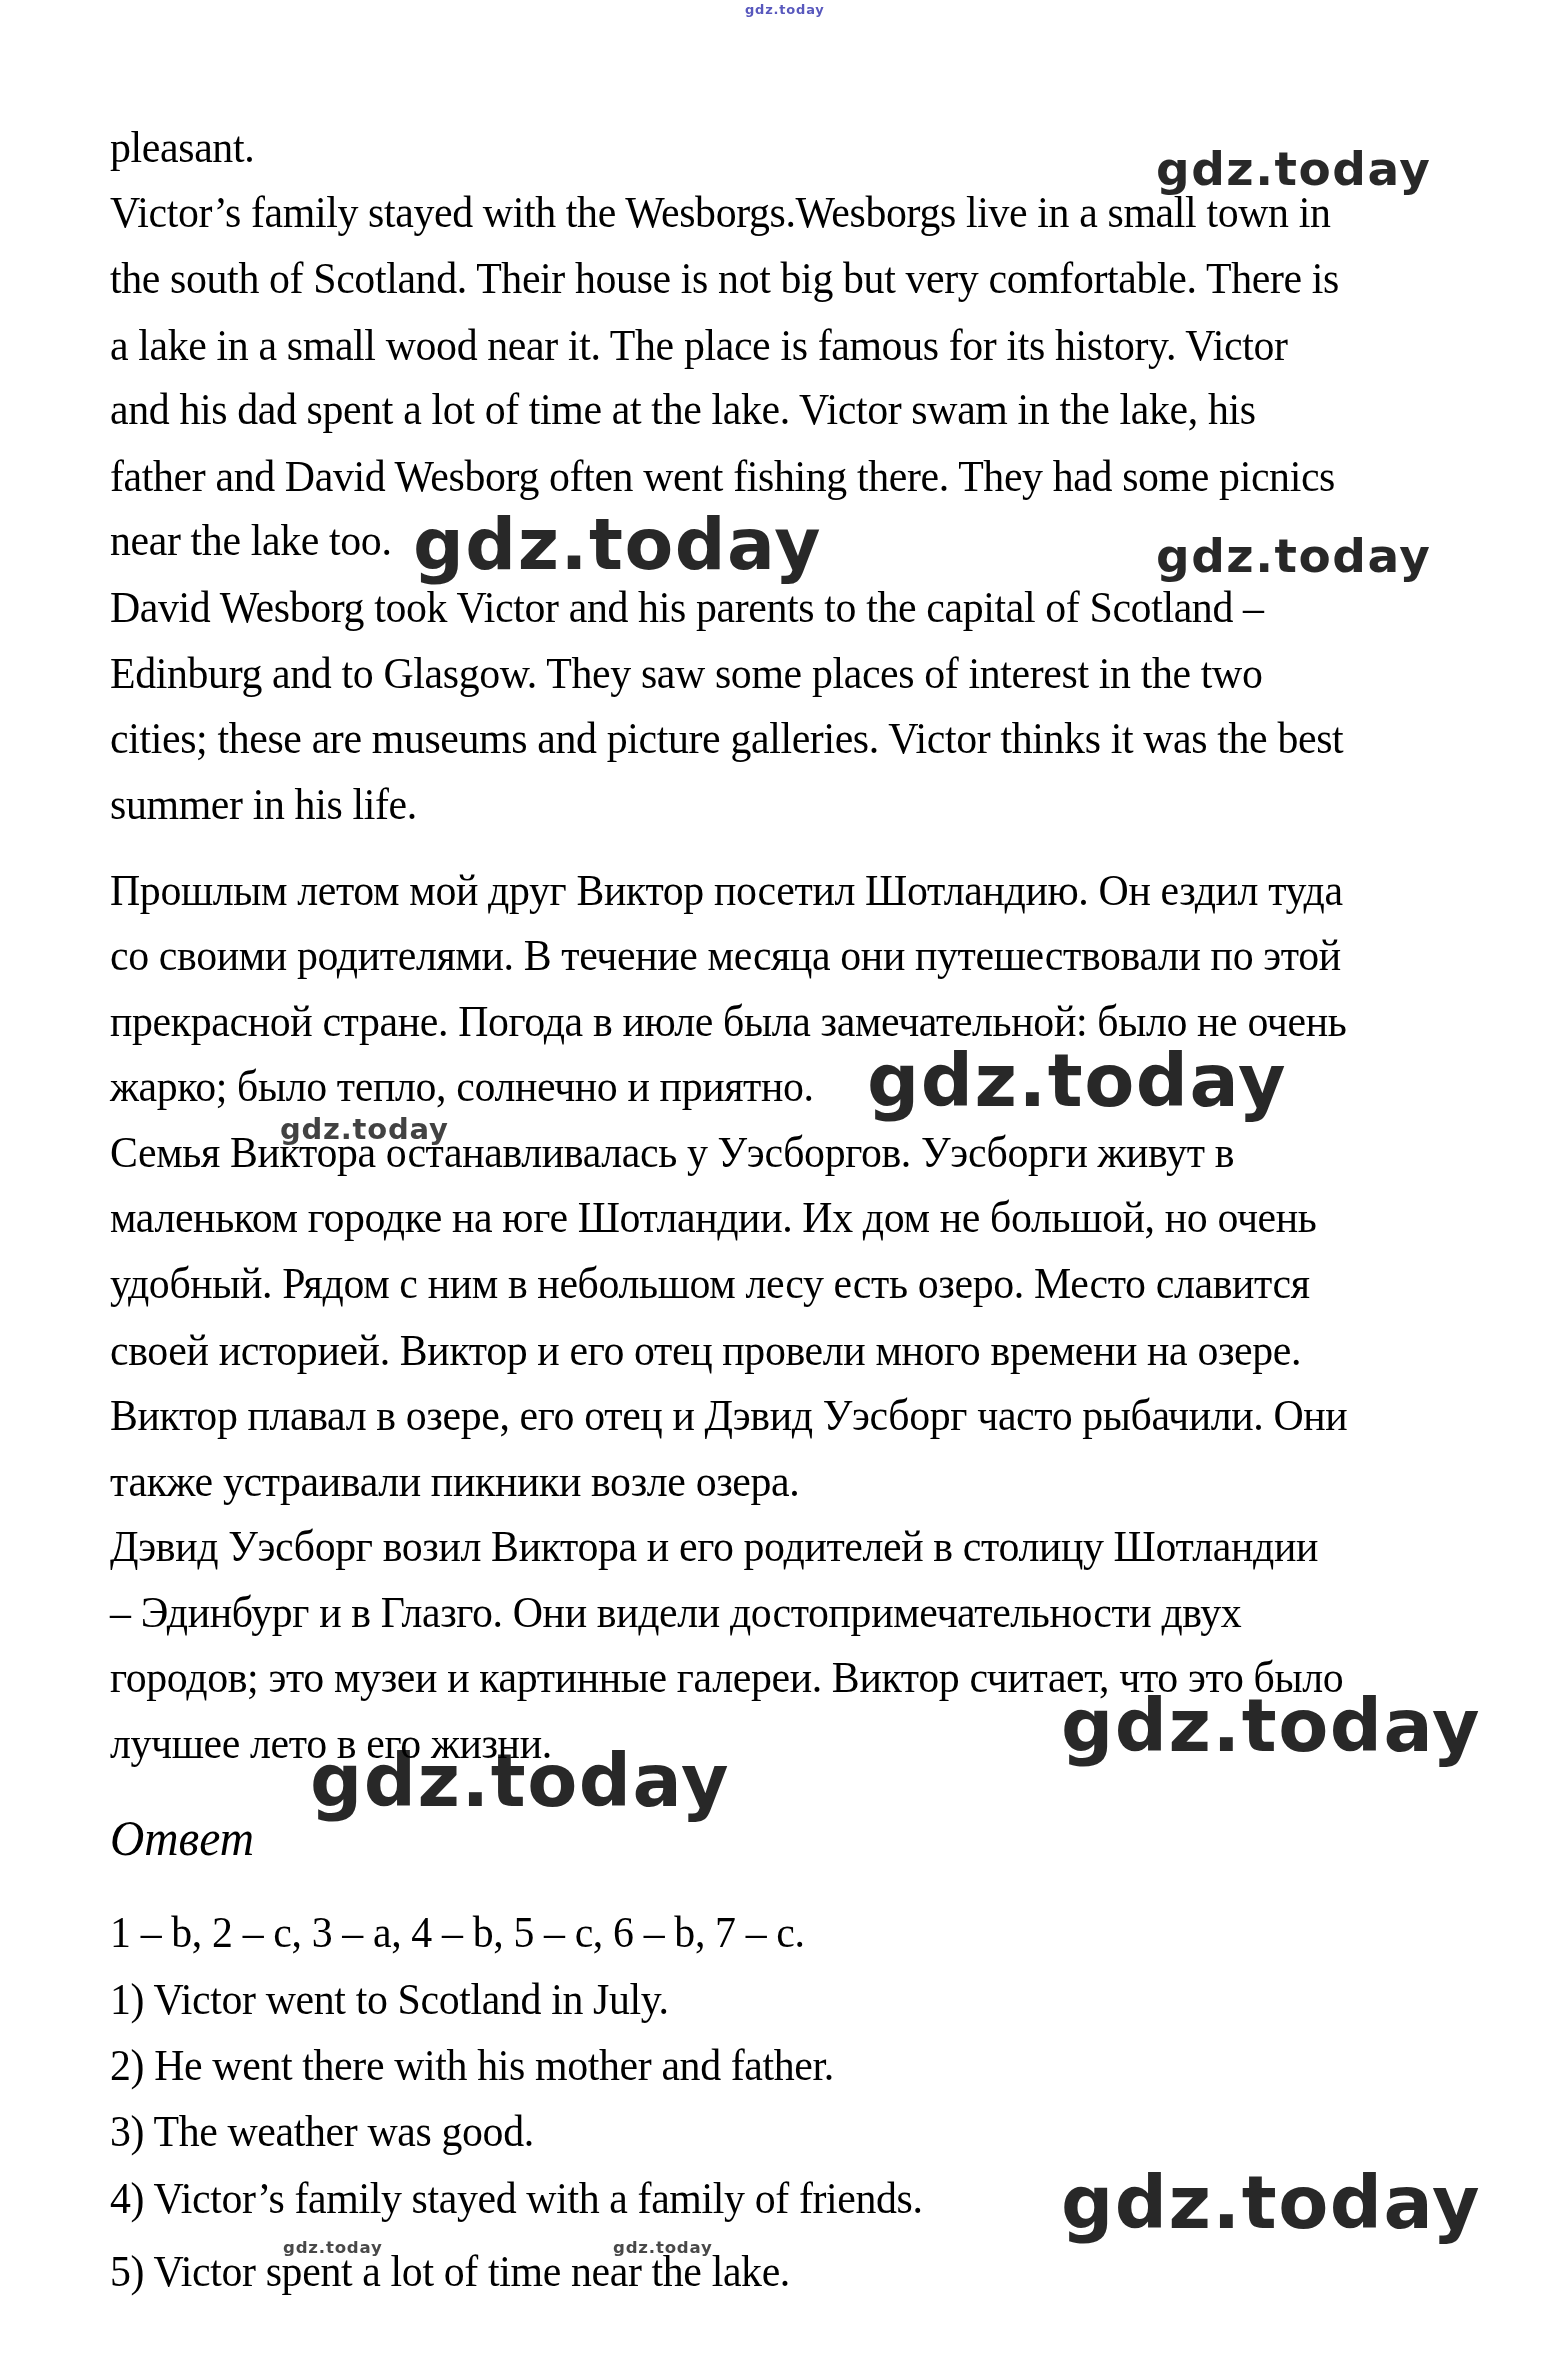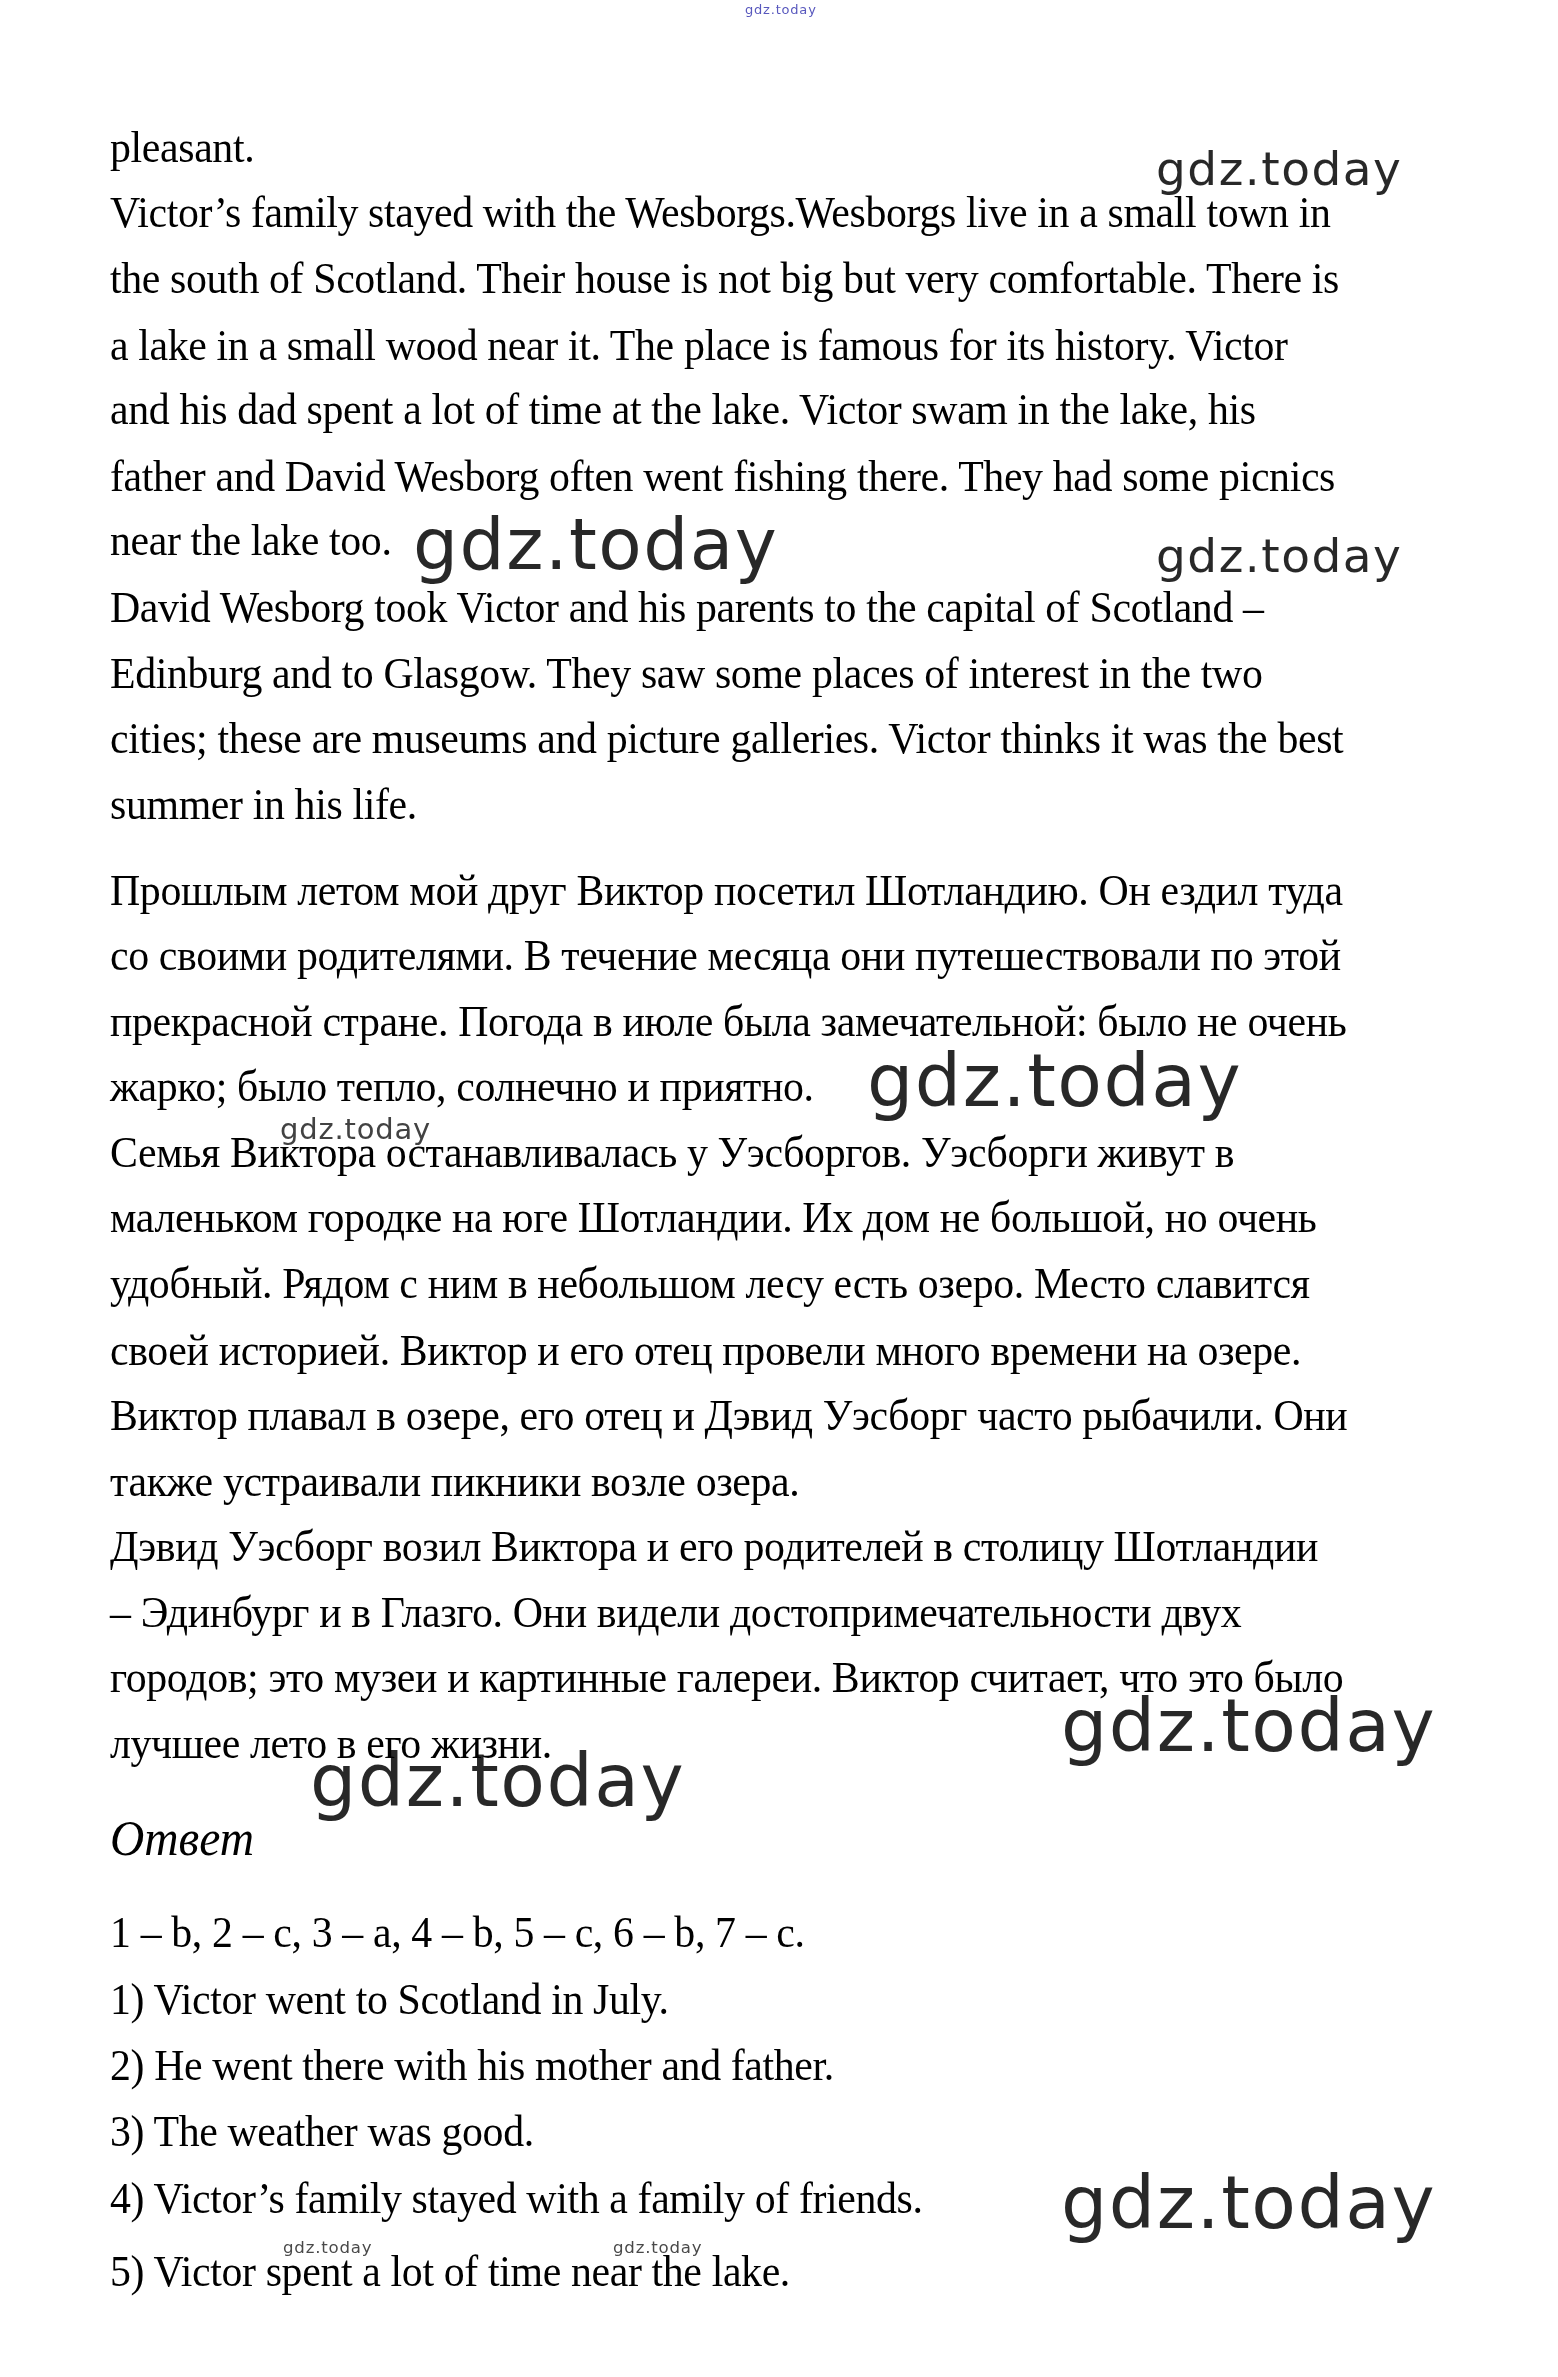--- a/index.html
+++ b/index.html
@@ -30,21 +30,21 @@
     top:1809px;
     font-size:50px;
     font-style:italic;
     transform:scaleX(0.95);
     transform-origin:left top;
   }
   
   .wm{
     position:absolute;
     font-family:"DejaVu Sans", sans-serif;
-    font-weight:400;
+    font-weight:700;
     color:#161616;
     white-space:nowrap;
     letter-spacing:1.5px;
     line-height:1;
     opacity:0.92;
   }
   .wm-top   {left:745px;  top:3px;    font-size:13px; color:#4a4ab8; letter-spacing:0.8px;}
   .wm-r1    {left:1156px; top:145px;  font-size:47px;}
   .wm-big1  {left:413px;  top:509px;  font-size:71px;}
   .wm-r2    {left:1156px; top:532px;  font-size:47px;}

